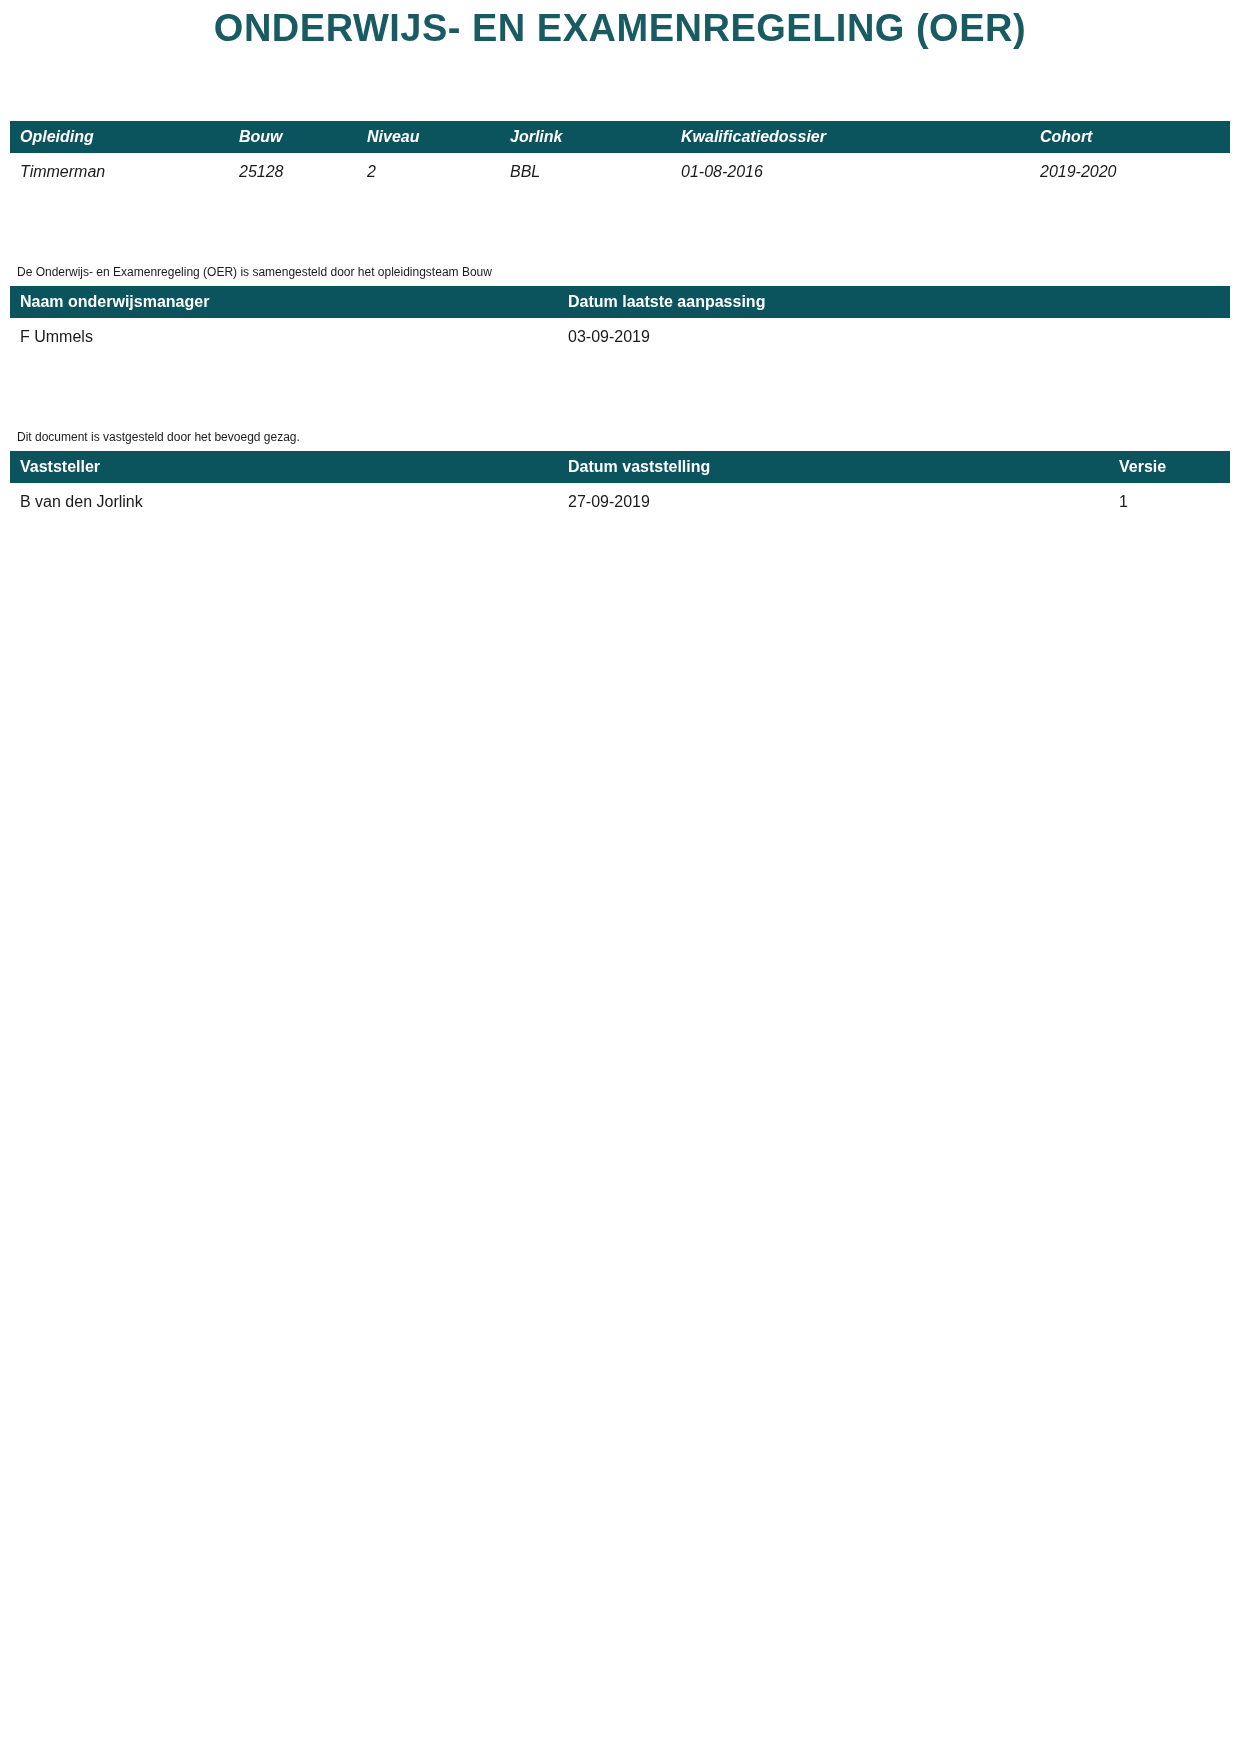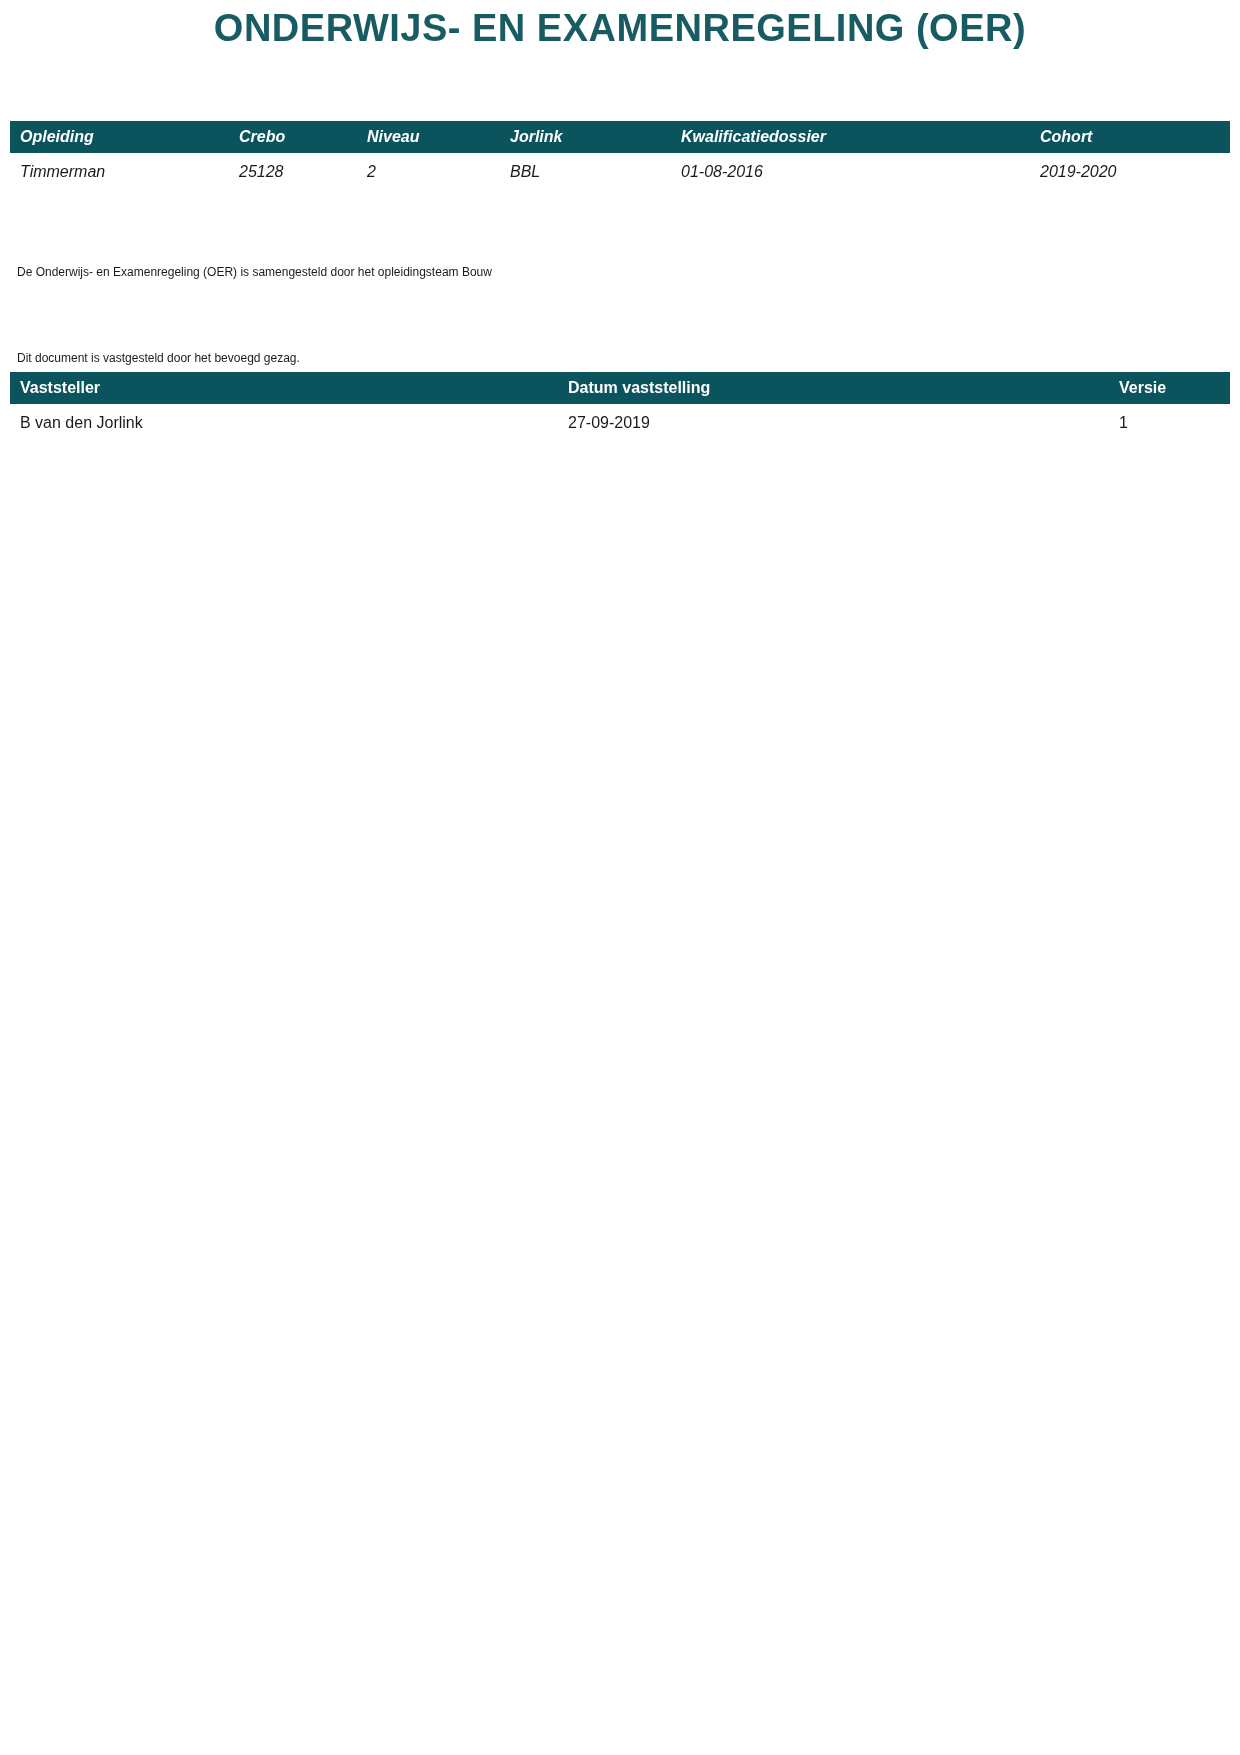--- a/index.html
+++ b/index.html
@@ -97,41 +97,59 @@
         <col style="width:219px">
           <col style="width:128px">
           <col style="width:143px">
         <col style="width:171px">
           <col style="width:359px">
           <col>
       </colgroup>
       <thead>
         <tr>
           <th>Opleiding</th>
-          <th>Crebo</th>
+          <th>Bouw</th>
           <th>Niveau</th>
           <th>Jorlink</th>
           <th>Kwalificatiedossier</th>
           <th>Cohort</th>
         </tr>
       </thead>
       <tbody>
         <tr>
           <td>Timmerman</td>
           <td>25128</td>
           <td>2</td>
           <td>BBL</td>
           <td>01-08-2016</td>
           <td>2019-2020</td>
         </tr>
       </tbody>
     </table>
 
     <p class="intro-text">De Onderwijs- en Examenregeling (OER) is samengesteld door het opleidingsteam Bouw</p>
 
+    <table>
+      <colgroup>
+        <col style="width:548px">
+          <col>
+      </colgroup>
+      <thead>
+        <tr>
+          <th>Naam onderwijsmanager</th>
+          <th>Datum laatste aanpassing</th>
+        </tr>
+      </thead>
+      <tbody>
+        <tr>
+          <td>F Ummels</td>
+          <td>03-09-2019</td>
+        </tr>
+      </tbody>
+    </table>
 
     <p class="intro-text">Dit document is vastgesteld door het bevoegd gezag.</p>
 
     <table>
       <colgroup>
         <col style="width:548px">
           <col style="width:551px">
           <col>
       </colgroup>
       <thead>

